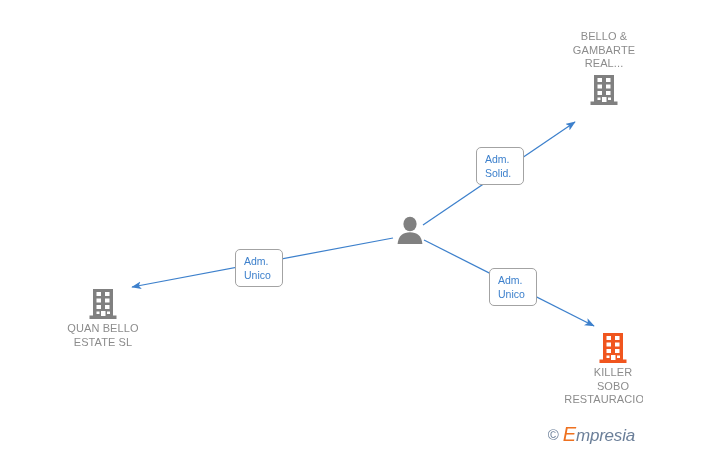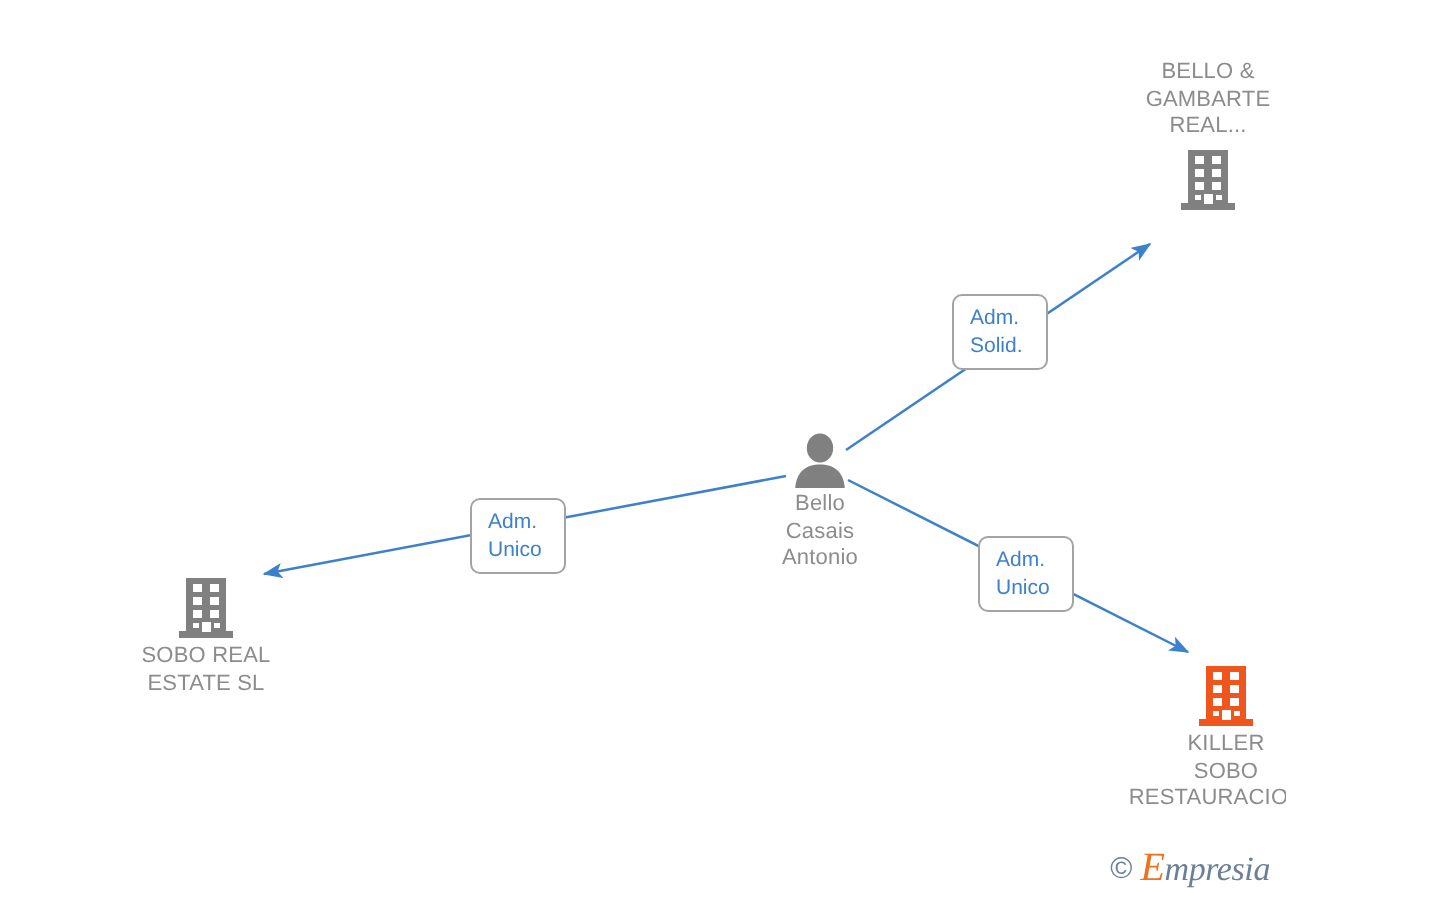--- a/index.html
+++ b/index.html
@@ -77,21 +77,21 @@
     align-items: center;
     gap: 4px;
     user-select: none;
   }
   #watermark .copy {
     font-size: 15px;
     color: #6b7f99;
     line-height: 1;
   }
   #watermark .brand {
-    font-family: Liberation Serif, serif;
+    font-family: Liberation Sans, sans-serif;
     font-style: italic;
     font-size: 17px;
     line-height: 1;
     color: #6b7f99;
     letter-spacing: -0.2px;
   }
   #watermark .brand .cap {
     color: #ee7120;
     font-size: 20px;
   }
@@ -142,42 +142,39 @@
     </span>
   </div>
 
   <div class="node" style="left:345px; top:216px;">
     <span class="glyph">
       <svg width="30" height="28" viewBox="0 0 30 28" aria-hidden="true">
         <ellipse cx="15" cy="8" rx="6.6" ry="7.3" fill="#808080"></ellipse>
         <path d="M2.6,28 C3.2,19.6 8.2,16.2 15,16.2 C21.8,16.2 26.8,19.6 27.4,28 Z" fill="#808080"></path>
       </svg>
     </span>
-    <span class="caption">Bello
-Casais
-Antonio</span>
   </div>
 
   <div class="node" style="left:38px; top:288px;">
     <span class="glyph">
       <svg width="28" height="32" viewBox="0 0 28 32" aria-hidden="true">
         <rect x="4" y="1" width="20" height="27" fill="#808080"></rect>
         <rect x="0.5" y="27.5" width="27" height="3.5" fill="#808080"></rect>
         <rect x="7.5" y="4" width="4.5" height="4" fill="#ffffff"></rect>
         <rect x="16" y="4" width="4.5" height="4" fill="#ffffff"></rect>
         <rect x="7.5" y="10.5" width="4.5" height="4" fill="#ffffff"></rect>
         <rect x="16" y="10.5" width="4.5" height="4" fill="#ffffff"></rect>
         <rect x="7.5" y="17" width="4.5" height="4" fill="#ffffff"></rect>
         <rect x="16" y="17" width="4.5" height="4" fill="#ffffff"></rect>
         <rect x="12" y="23" width="4.5" height="5" fill="#ffffff"></rect>
         <rect x="7.5" y="23.5" width="3" height="2.5" fill="#ffffff"></rect>
         <rect x="18" y="23.5" width="3" height="2.5" fill="#ffffff"></rect>
       </svg>
     </span>
-    <span class="caption">SOBO REAL
+    <span class="caption">QUAN BELLO
 ESTATE  SL</span>
   </div>
 
   <div class="node" style="left:548px; top:332px;">
     <span class="glyph">
       <svg width="28" height="32" viewBox="0 0 28 32" aria-hidden="true">
         <rect x="4" y="1" width="20" height="27" fill="#f0551e"></rect>
         <rect x="0.5" y="27.5" width="27" height="3.5" fill="#f0551e"></rect>
         <rect x="7.5" y="4" width="4.5" height="4" fill="#ffffff"></rect>
         <rect x="16" y="4" width="4.5" height="4" fill="#ffffff"></rect>

